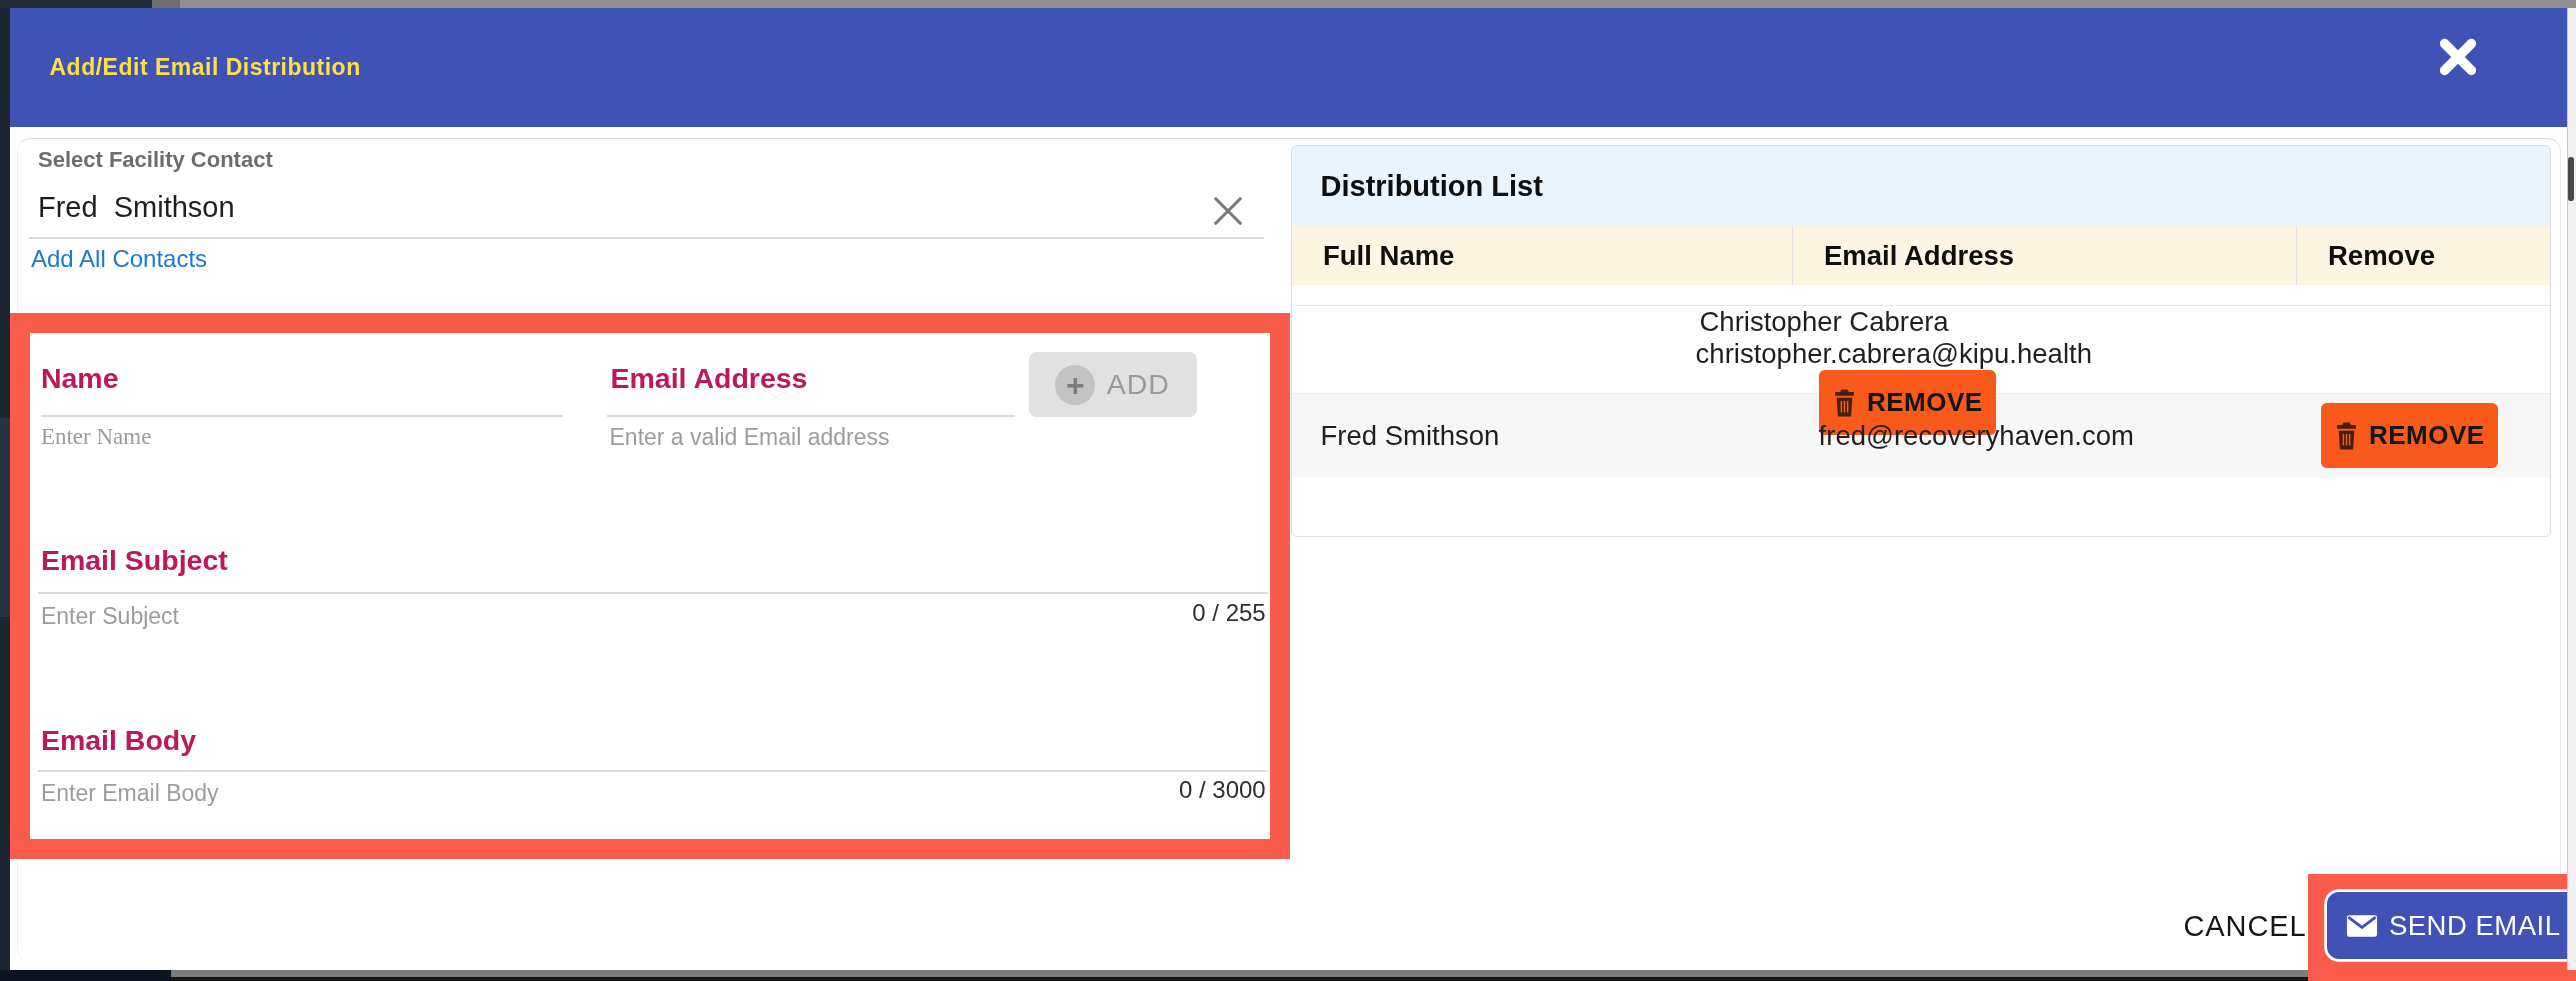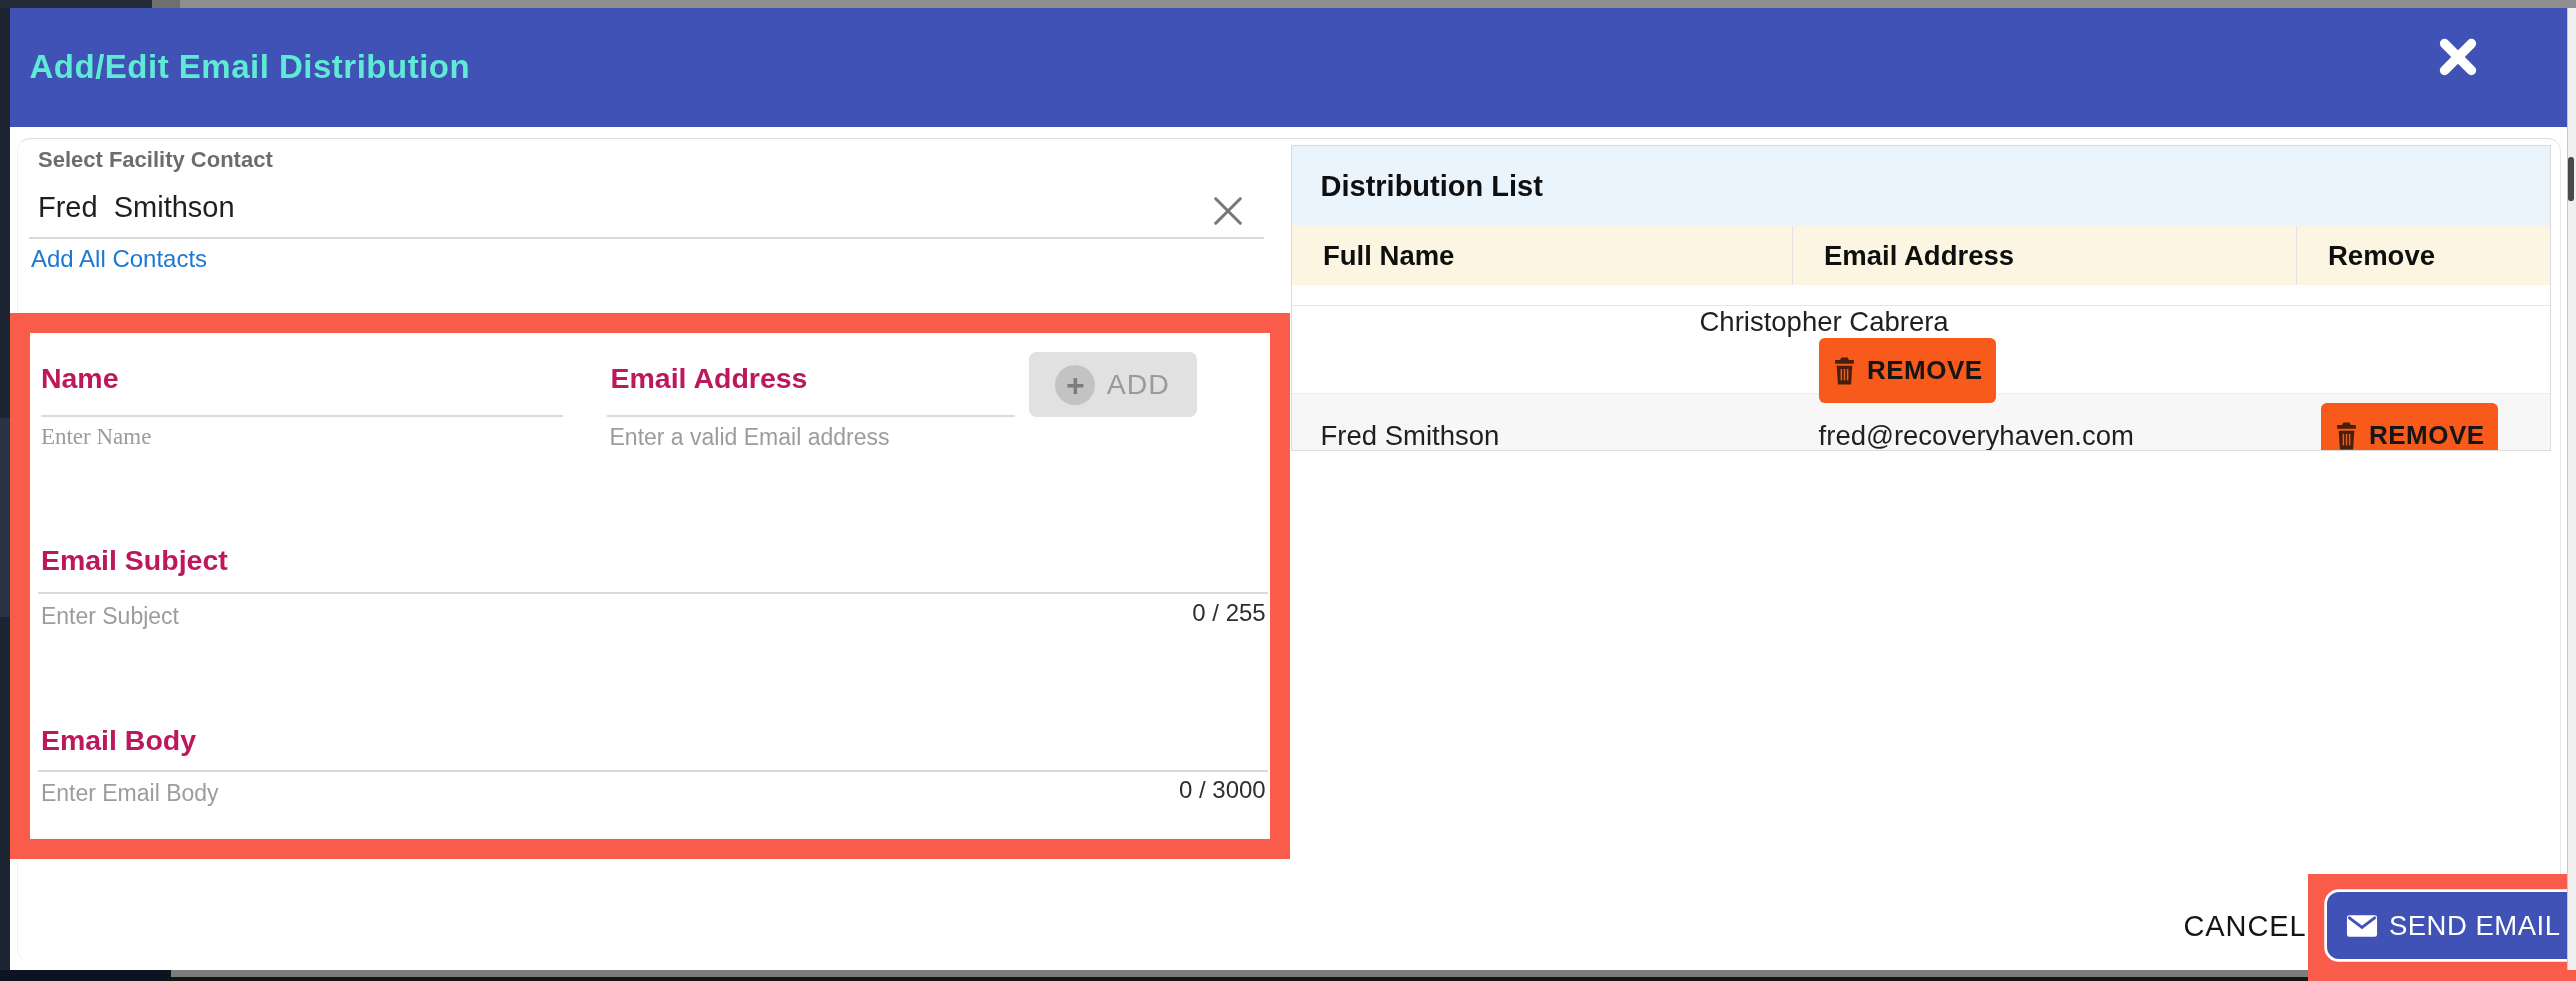--- a/index.html
+++ b/index.html
@@ -15,21 +15,21 @@
   .bg-left       { left:0; top:7.6px; width:9.5px; height:974px; background:#1d2432; }
   .bg-left-band  { left:0; top:418px; width:9.5px; height:199px; background:#2a3342; }
   .bg-bot-dark   { left:0; top:970px; width:171px; height:11.4px; background:#0d1320; }
   .bg-bot-gray   { left:171px; top:970px; width:2405px; height:6.6px; background:#7c7c7c; }
   .bg-bot-black  { left:171px; top:977px; width:2405px; height:4.7px; background:#151515; }
   .right-strip   { left:2567px; top:7.6px; width:9.5px; height:962px; background:#f0f0f0; border-left:0.9px solid #c9c9c9; }
   .scroll-thumb  { left:2568px; top:157px; width:5.7px; height:44px; background:#4a4a4a; border-radius:2.8px; }
 
   
   .hdr { left:9.5px; top:7.6px; width:2557px; height:119px; background:#4052b5; display:flex; align-items:center; }
-  .hdr-title { margin-left:20px; color:#5eead4; font-size:33px; font-weight:bold; letter-spacing:0.5px; }
+  .hdr-title { margin-left:40px; color:#fde047; font-size:23px; font-weight:bold; letter-spacing:0.5px; }
   .hdr-close { left:2426px; top:25px; width:63px; height:63px; display:flex; align-items:center; justify-content:center; cursor:pointer; }
 
   
   .card { left:17px; top:138px; width:2544px; height:824px; background:#ffffff; border-radius:13.3px;
           border-top:1.9px solid #dddddd; border-left:0.9px solid #f1f1f1; border-right:0.9px solid #e7e7e7; }
 
   
   .sel-label { left:38px; top:147px; font-size:22px; font-weight:600; color:#6d6d6d; }
   .sel-value { left:38px; top:191px; font-size:29px; color:#1f1f1f; white-space:pre; }
   .sel-clear { left:1207px; top:190px; width:42px; height:42px; display:flex; align-items:center; justify-content:center; cursor:pointer; }
@@ -60,22 +60,22 @@
   .subj-label { left:11.4px; top:211px; }
   .subj-line  { left:8.5px;  top:259px; width:1230px; }
   .subj-ph    { left:11.4px; top:270px; }
   .subj-count { right:3.8px; top:266px; }
   .body-label { left:11.4px; top:391px; }
   .body-line  { left:8.5px;  top:437px; width:1230px; }
   .body-ph    { left:11.4px; top:447px; }
   .body-count { right:3.8px; top:443px; }
 
   
-  .panel { left:1291px; top:145px; width:1260px; height:306px; background:#ffffff;
-           border:0.9px solid #dcdcdc; border-radius:0; overflow:hidden; }
+  .panel { left:1291px; top:145px; width:1260px; height:392px; background:#ffffff;
+           border:0.9px solid #dcdcdc; border-radius:6px; overflow:hidden; }
   .panel-title { height:80px; background:#e9f4fd; display:flex; align-items:center; padding-left:28.5px;
                  font-size:29px; font-weight:bold; color:#0f0f0f; }
   .panel-cols { height:59px; background:#fcf5e2; display:flex; align-items:center; }
   .col-name  { width:500px; padding-left:28.5px; }
   .col-mail  { width:504px; padding-left:26.6px; border-left:1.9px solid #e3e3e3; }
   .col-rm    { width:254px; padding-left:25px; border-left:1.9px solid #e3e3e3; }
   .panel-cols .hcell { font-size:27.5px; font-weight:bold; color:#0f0f0f; }
   .col-name.hwrap, .col-mail.hwrap, .col-rm.hwrap { height:59px; display:flex; align-items:center;padding-left:31px; }
   .panel-spacer { height:21px; background:#ffffff; border-bottom:1.9px solid #e6e6e6; }
   .prow { display:flex; align-items:center; }
@@ -178,20 +178,21 @@
         </div>
       <div class="col-rm hwrap">
           <span class="hcell">Remove</span>
         </div>
     </div>
 
     <div class="panel-spacer"></div>
 
     <div class="prow prow1">
       <div class="col-name cell">Christopher Cabrera</div>
+      <div class="col-mail cell" style="border:none">christopher.cabrera@kipu.health</div>
       <div class="col-rm" style="border:none">
         <div class="rm-btn">
           <span>
             <svg width="25" height="30" viewBox="0 0 24 28">
               <path fill="#46200d" d="M9 1h6l1.2 2.5H21V7H3V3.5h4.8L9 1z"></path>
               <path fill="#46200d" d="M4.5 9h15l-1.2 18H5.7L4.5 9z"></path>
               <line x1="9" y1="12" x2="9" y2="23" stroke="#f85a1c" stroke-width="1.4"></line>
               <line x1="12" y1="12" x2="12" y2="23" stroke="#f85a1c" stroke-width="1.4"></line>
               <line x1="15" y1="12" x2="15" y2="23" stroke="#f85a1c" stroke-width="1.4"></line>
             </svg>

